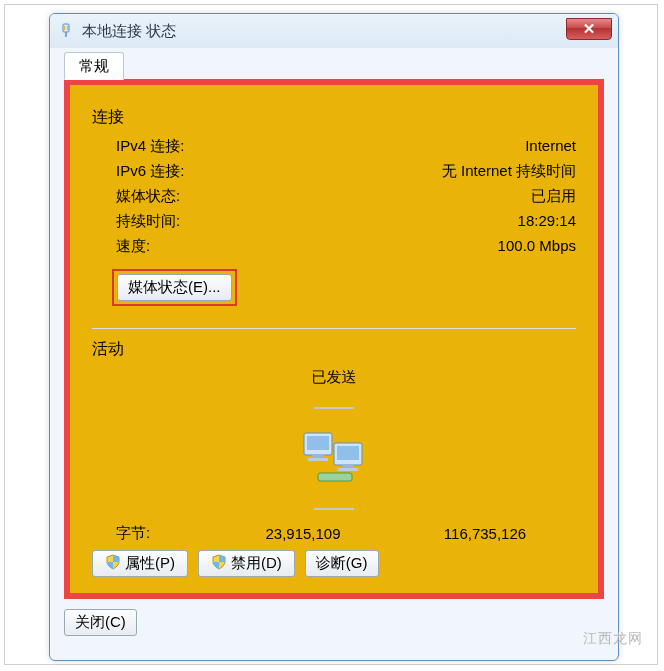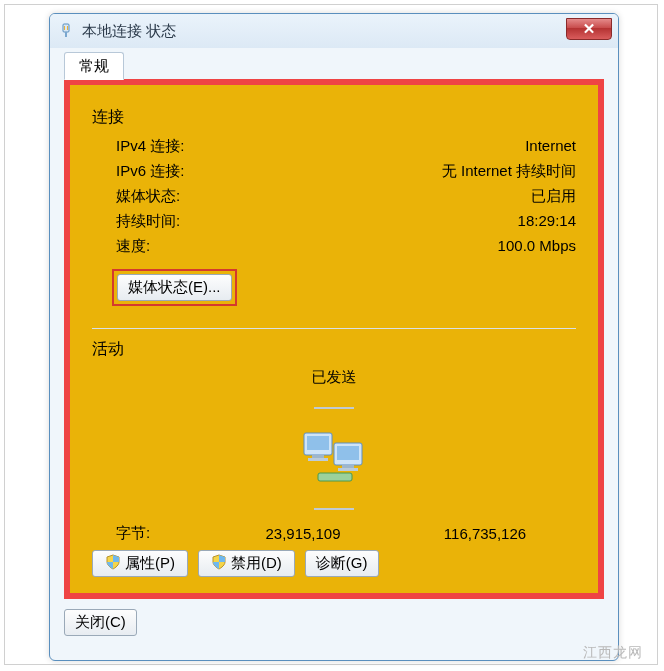--- a/index.html
+++ b/index.html
@@ -168,21 +168,21 @@
     font-family: inherit;
   }
   .dialog-footer {
     display: flex;
     justify-content: flex-start;
     padding: 10px 14px 0 0;
   }
   .watermark {
     position: absolute;
     right: 14px;
-    bottom: 2px;
+    bottom: 16px;
     font-size: 14px;
     color: #b9b9b9;
     letter-spacing: 1px;
   }
 </style>
 </head>
 <body>
 
 <div class="outer-frame">
 

